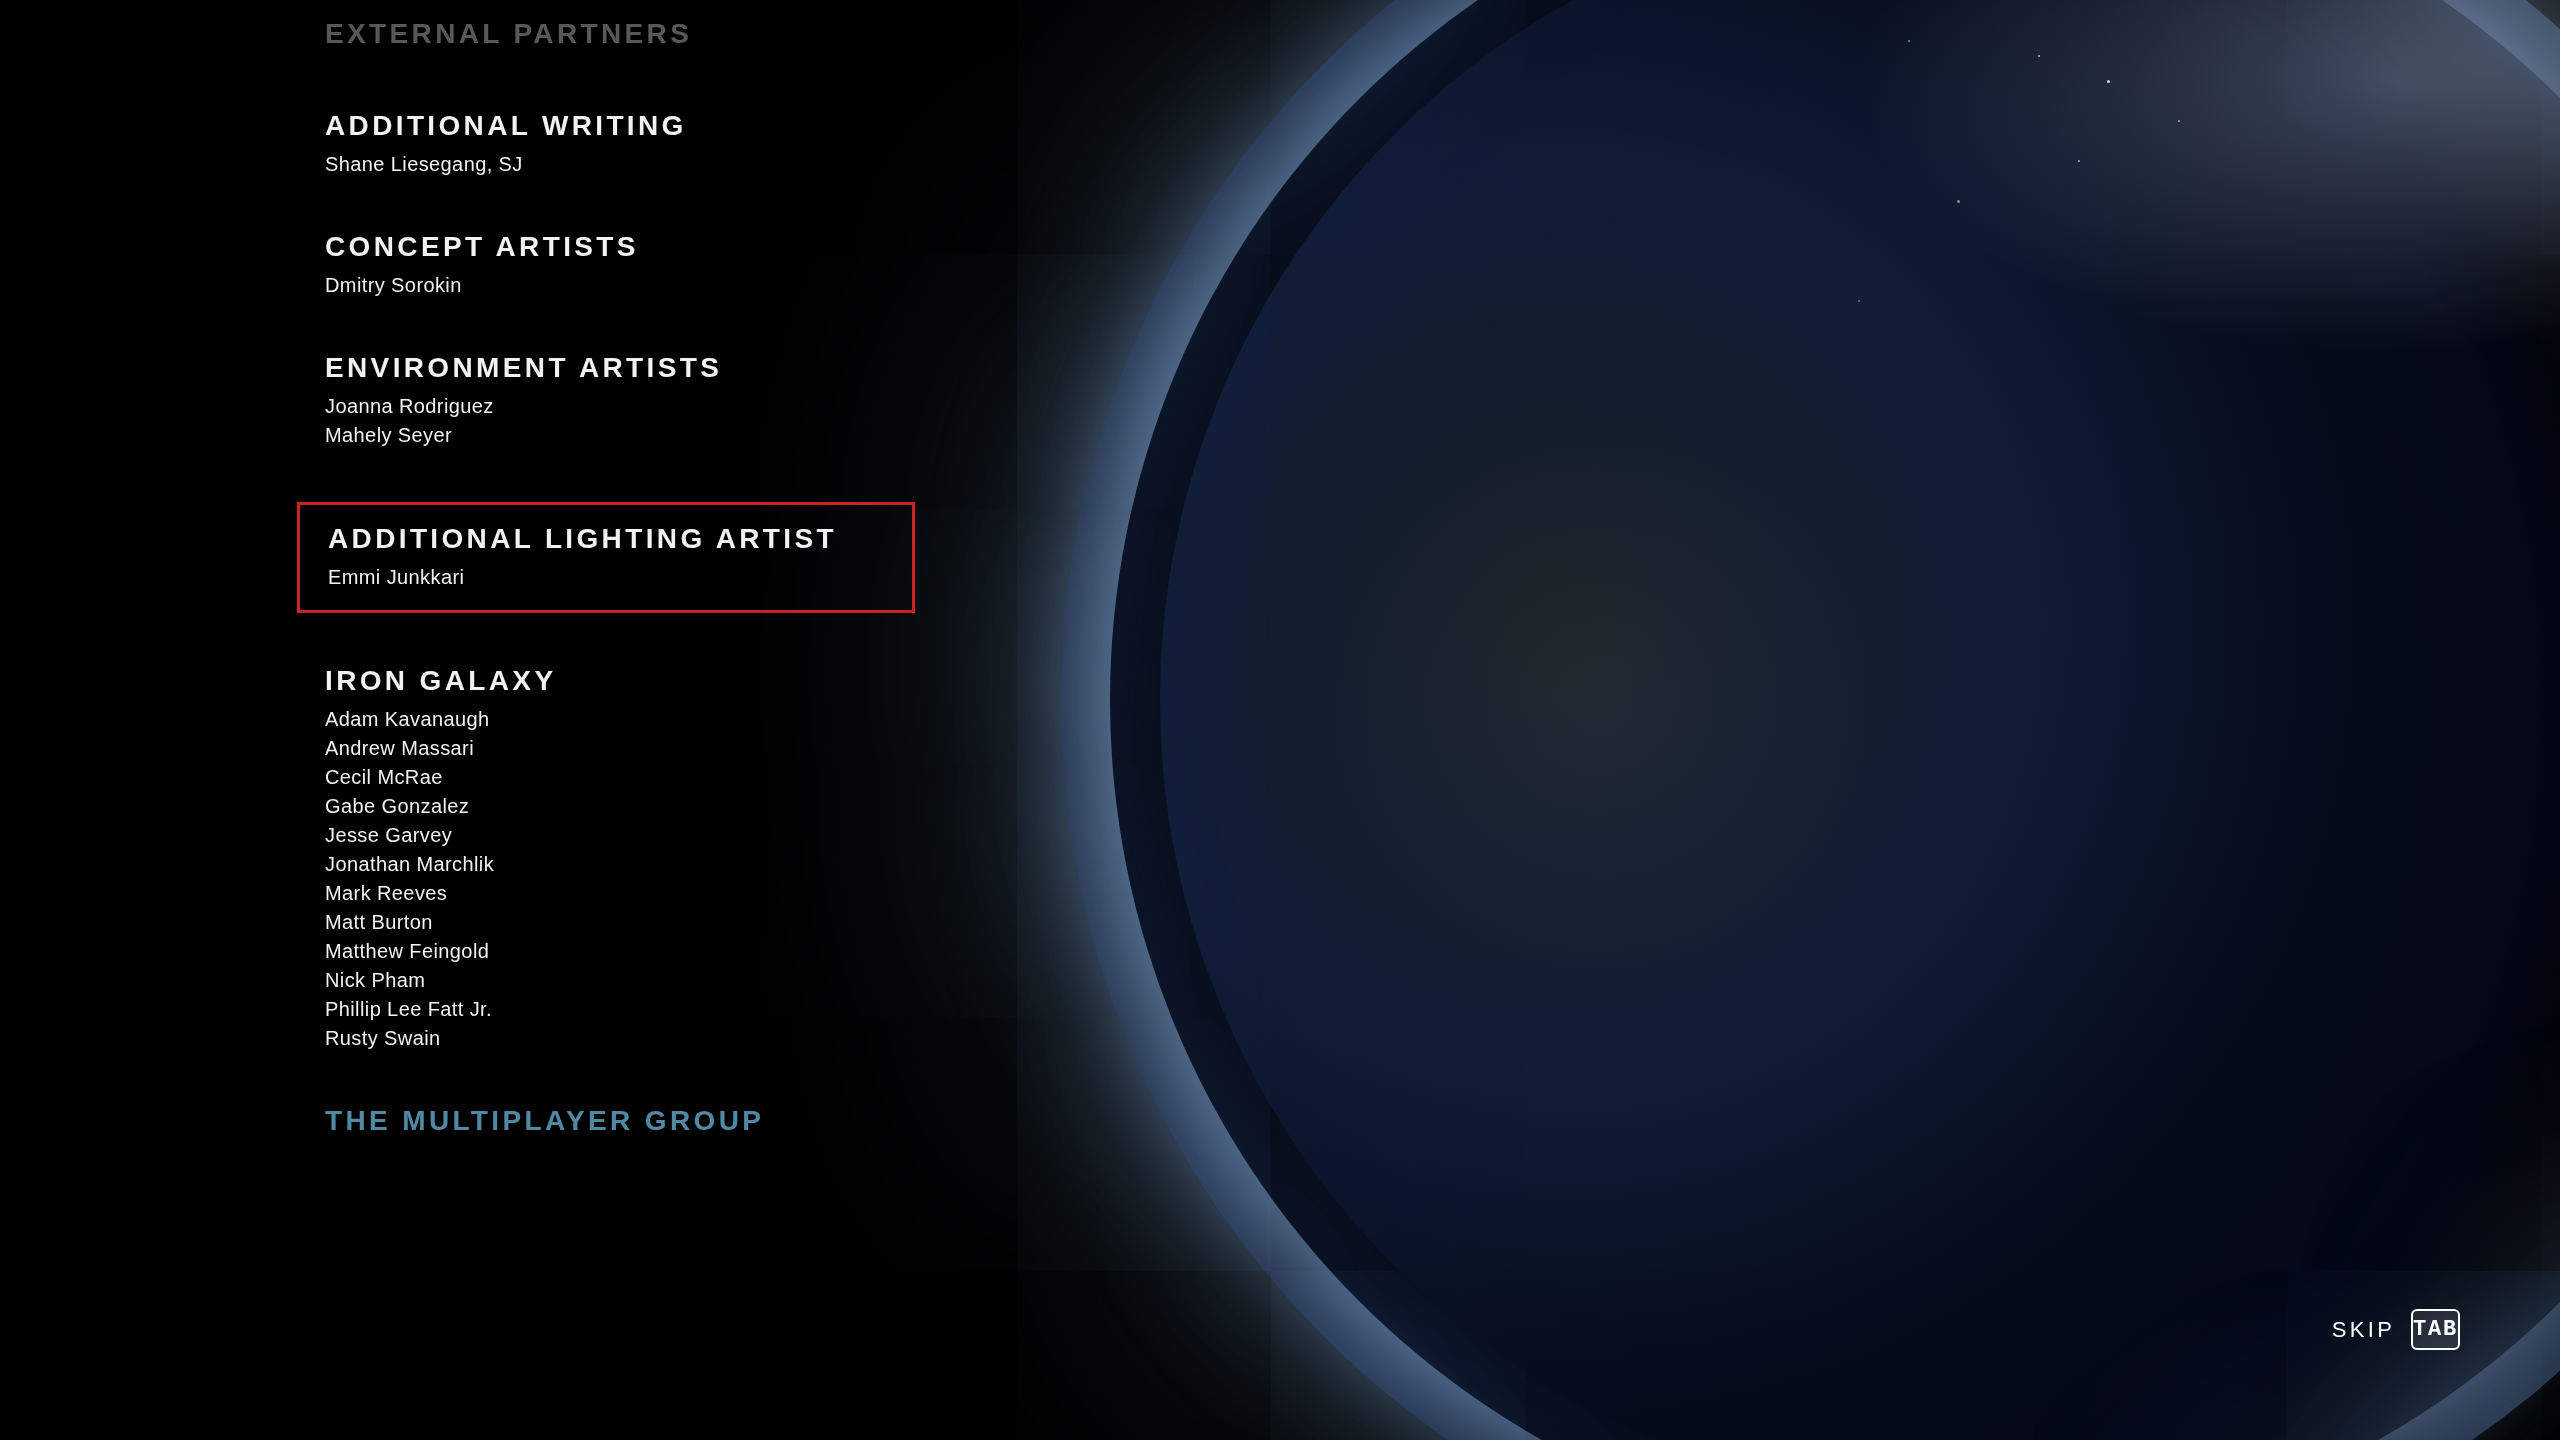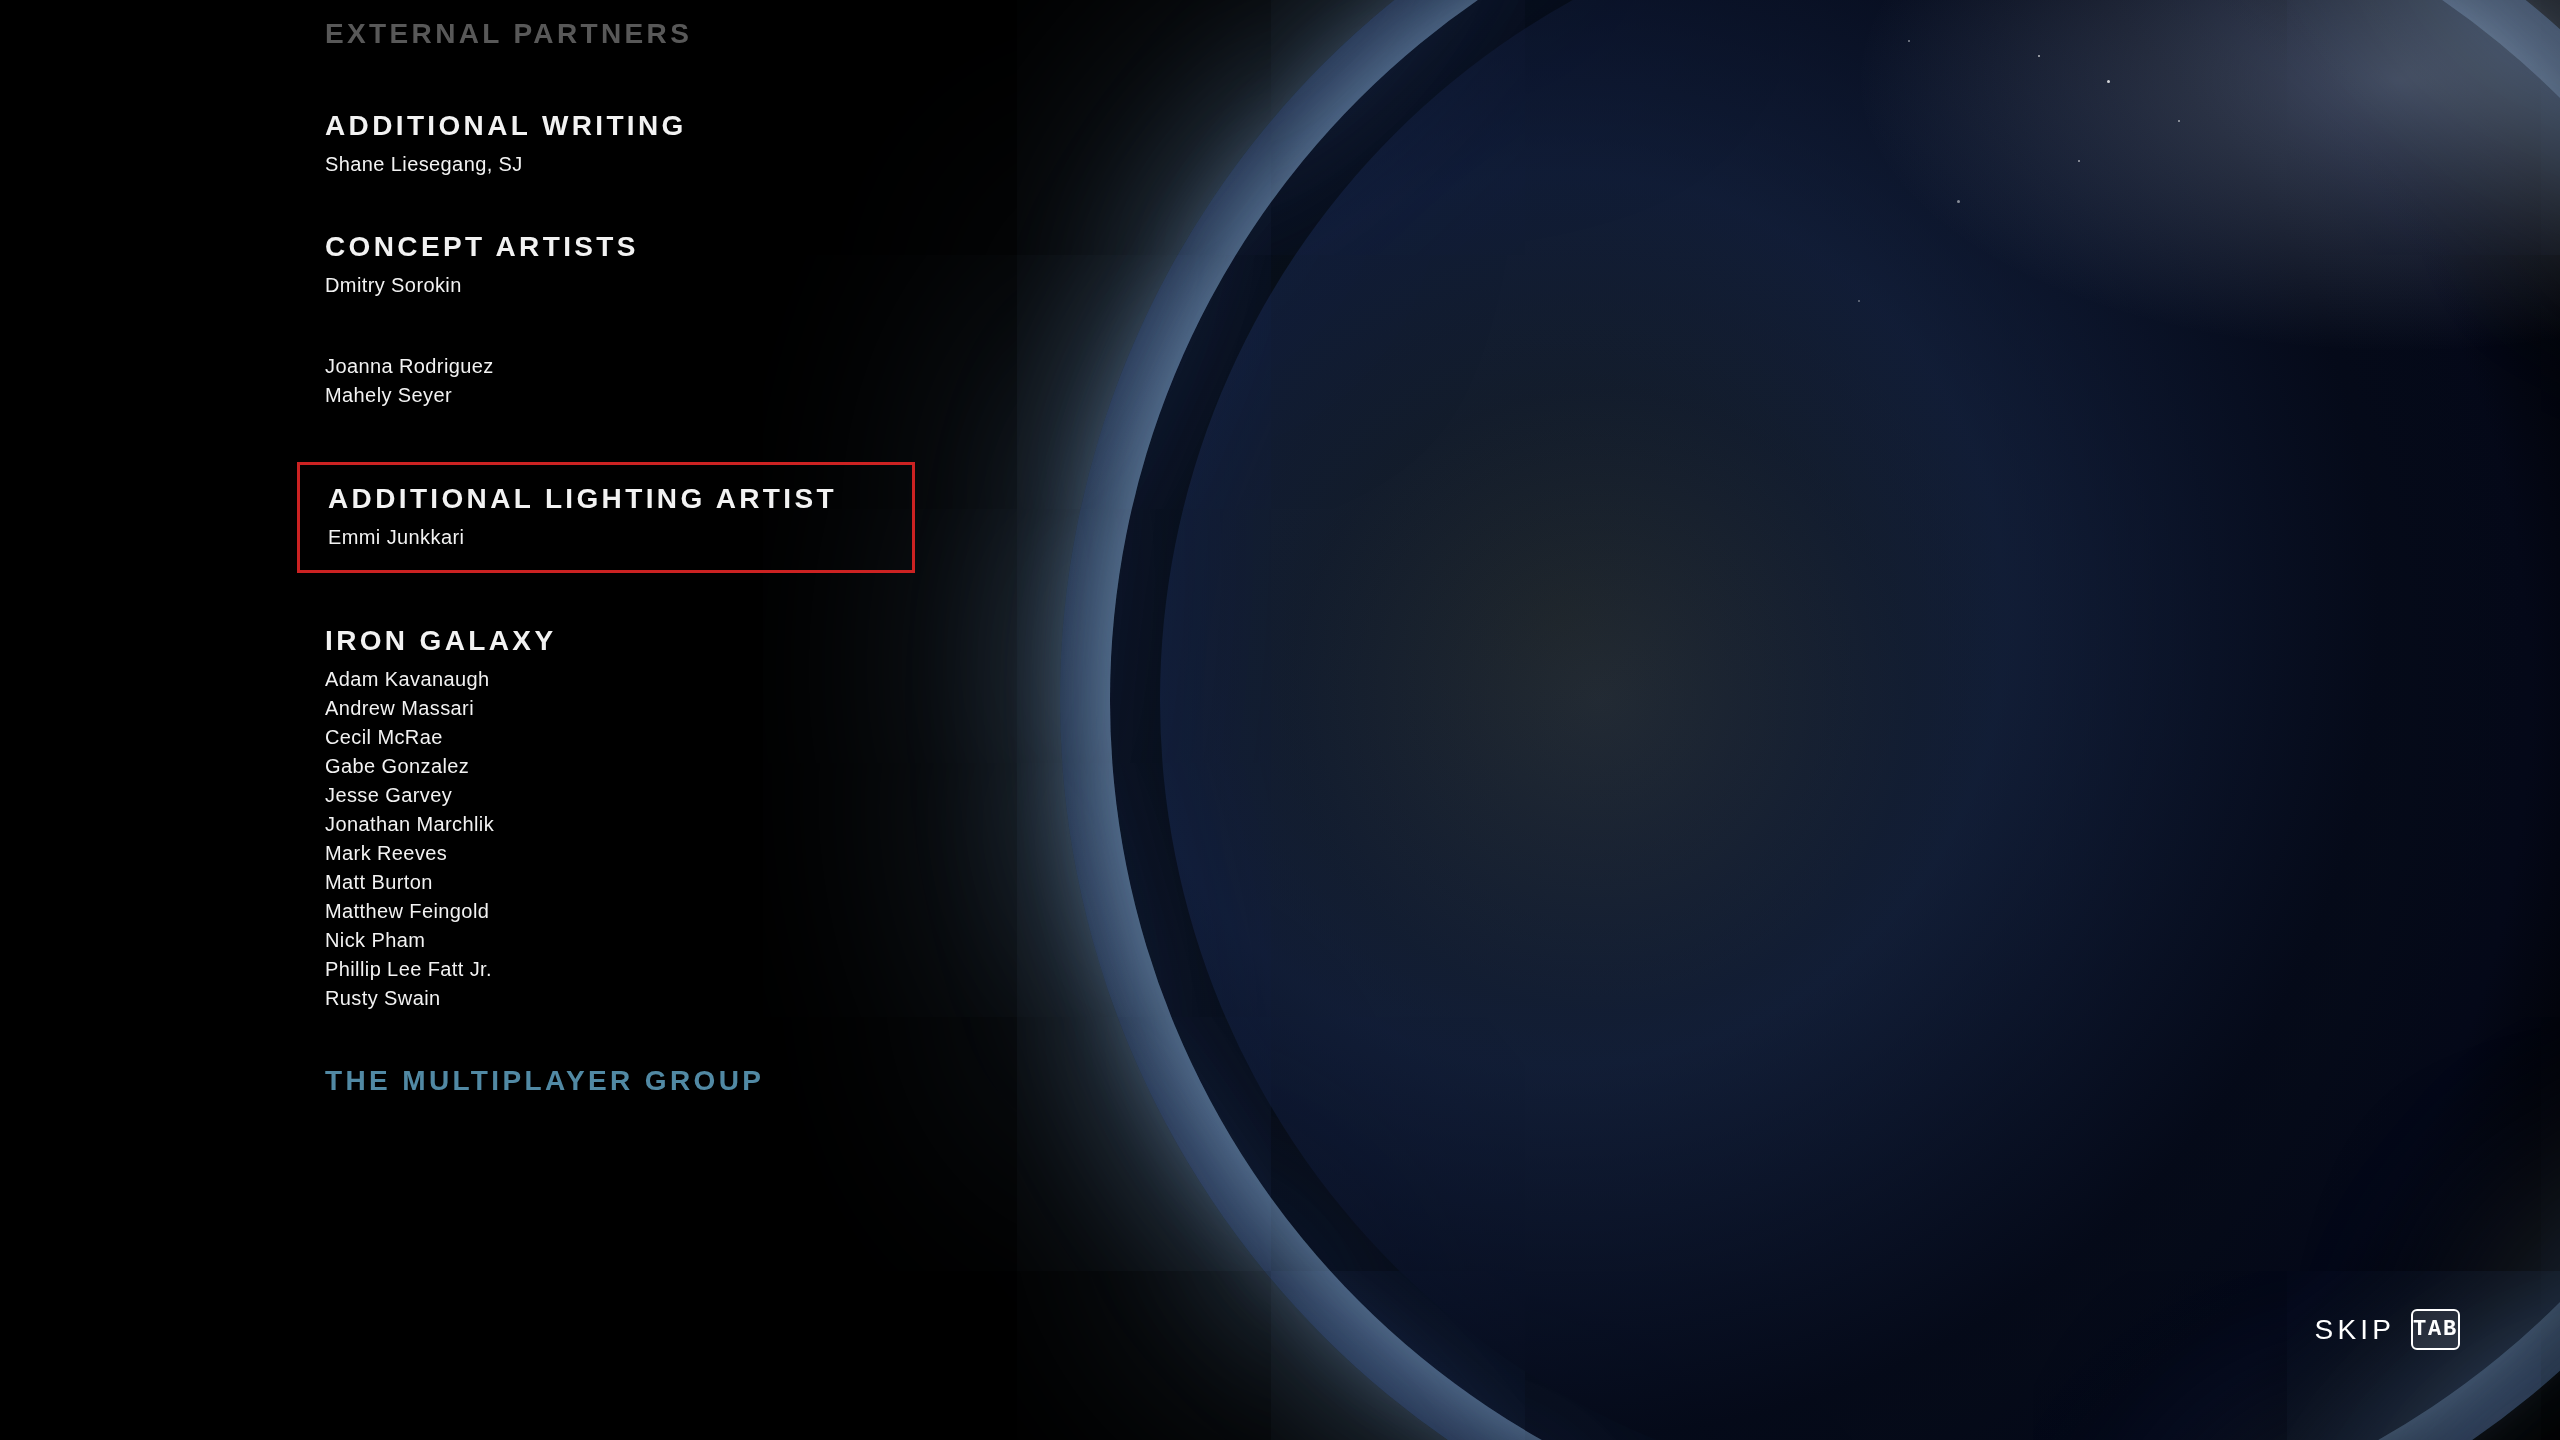--- a/index.html
+++ b/index.html
@@ -139,21 +139,21 @@
       position: absolute;
       bottom: 90px;
       right: 100px;
       display: flex;
       align-items: center;
       gap: 16px;
     }
 
     .skip-text {
       color: #ffffff;
-      font-size: 28px;
+      font-size: 22px;
       font-weight: 500;
       letter-spacing: 0.15em;
       font-family: 'Arial', sans-serif;
     }
 
     .skip-key {
       border: 2px solid #ffffff;
       border-radius: 6px;
       padding: 6px 0;
       color: #ffffff;
@@ -199,20 +199,21 @@
     <div class="credit-title">ADDITIONAL WRITING</div>
     <div class="credit-name">Shane Liesegang, SJ</div>
   </div>
 
   <div class="credit-section">
     <div class="credit-title">CONCEPT ARTISTS</div>
     <div class="credit-name">Dmitry Sorokin</div>
   </div>
 
   <div class="credit-section">
+    <div class="credit-title">ENVIRONMENT ARTISTS</div>
     <div class="credit-name">Joanna Rodriguez</div>
     <div class="credit-name">Mahely Seyer</div>
   </div>
 
   <div class="highlighted-section">
     <div class="credit-title">ADDITIONAL LIGHTING ARTIST</div>
     <div class="credit-name">Emmi Junkkari</div>
   </div>
 
   <div class="credit-section">

